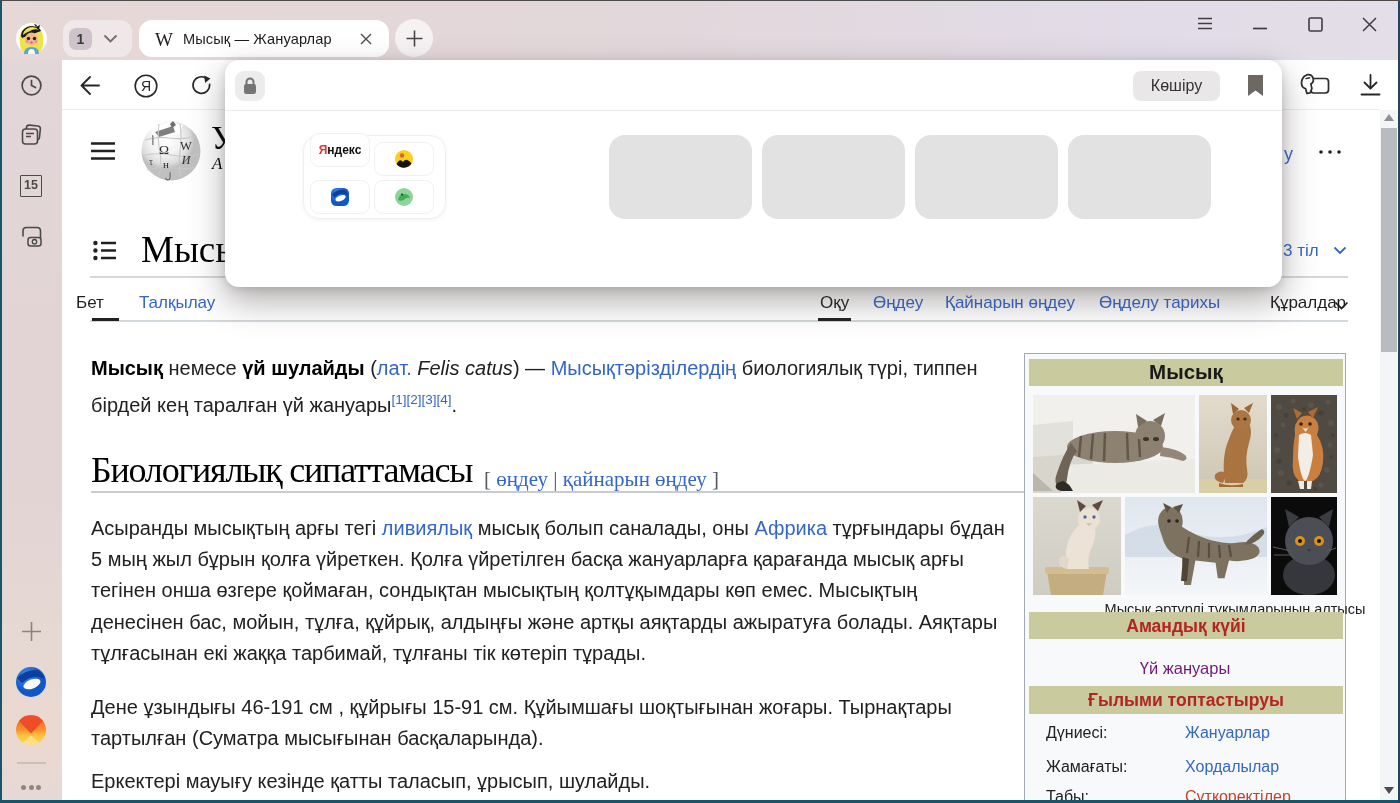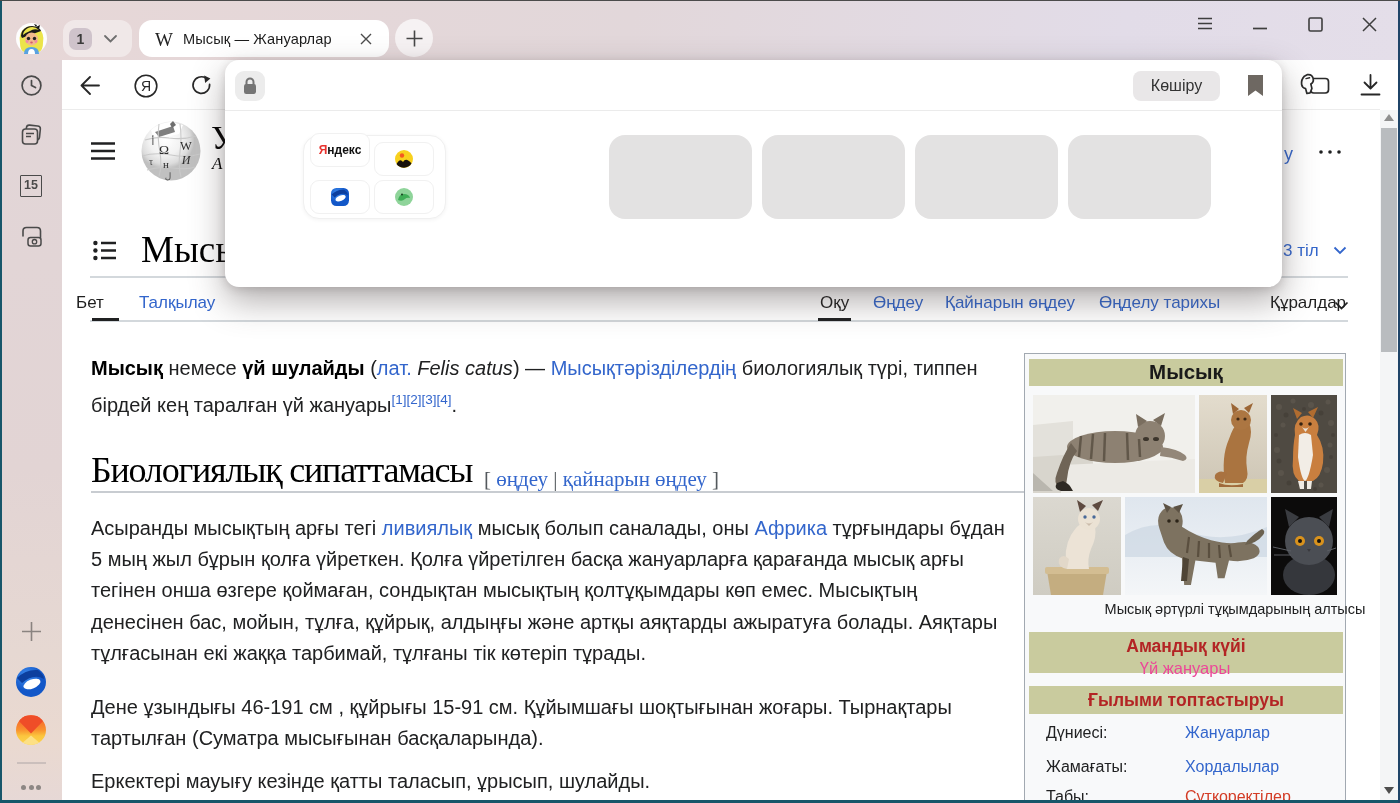--- a/index.html
+++ b/index.html
@@ -384,22 +384,22 @@
 <circle cx="29" cy="44" r="2" fill="#141310"></circle>
     <circle cx="48" cy="44" r="2" fill="#141310"></circle>
 <path d="M36 52 L38 55 L40 52 Z" fill="#3a3a3e"></path>
 <g stroke="#5a5d63" stroke-width="1">
       <path d="M20 54 L2 50"></path>
       <path d="M20 58 L3 58"></path>
       <path d="M56 54 L65 51"></path>
     </g>
 </svg>
 <div class="abs" style="left:1024px;top:601px;width:382px;text-align:center;font-size:14.5px;color:#202122;padding-left:20px;">Мысық әртүрлі тұқымдарының алтысы</div>
-<div class="abs khaki redhead" style="left:1029px;top:632px;width:314px;height:41px;line-height:29px;">Амандық күйі</div>
-<div class="abs" style="left:1024px;top:659px;width:322px;text-align:center;font-size:16.5px;color:#ec4899;">Үй жануары</div>
+<div class="abs khaki redhead" style="left:1029px;top:612px;width:314px;height:27px;line-height:29px;">Амандық күйі</div>
+<div class="abs" style="left:1024px;top:659px;width:322px;text-align:center;font-size:16.5px;color:#701a75;">Үй жануары</div>
 <div class="abs khaki redhead" style="left:1029px;top:686px;width:314px;height:28px;line-height:28px;">Ғылыми топтастыруы</div>
 <div class="abs" style="left:1046px;top:724px;font-size:16px;color:#202122;">Дүниесі:</div>
 <div class="abs" style="left:1185px;top:724px;font-size:16px;color:#3366cc;">Жануарлар</div>
 <div class="abs" style="left:1046px;top:758px;font-size:16px;color:#202122;">Жамағаты:</div>
 <div class="abs" style="left:1185px;top:758px;font-size:16px;color:#3366cc;">Хордалылар</div>
 <div class="abs" style="left:1046px;top:788px;font-size:16px;color:#202122;">Табы:</div>
 <div class="abs" style="left:1185px;top:788px;font-size:16px;color:#d33c26;">Сүтқоректілер</div>
 
 <div class="abs" id="sbtrack"></div>
 <div class="abs" id="sbthumb"></div>

